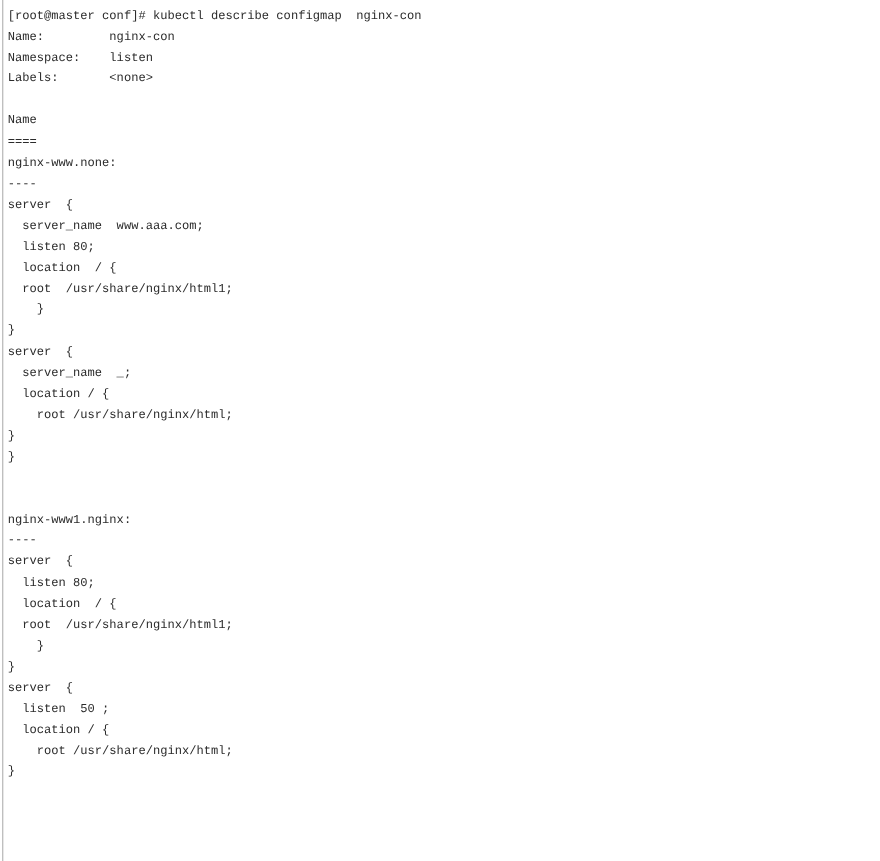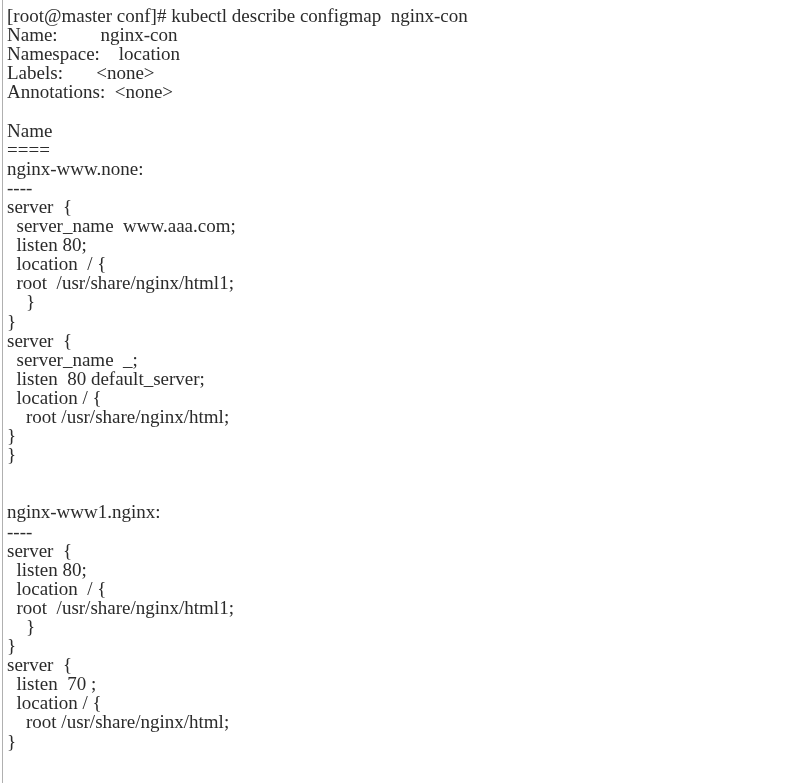--- a/index.html
+++ b/index.html
@@ -33,22 +33,22 @@
   #scrollback {
     position: absolute;
     left: 0;
     top: 0;
     width: 800px;
     padding-left: 7px;
     padding-top: 0px;
     box-sizing: border-box;
   }
   .line {
-    font-family: Liberation Serif, serif;
-    font-size: 19px;
+    font-family: Liberation Mono, monospace;
+    font-size: 11px;
     line-height: 19.1px;
     height: 19.1px;
     color: #2b2b2b;
     white-space: pre;
     letter-spacing: 0px;
     margin: 0;
     padding: 0;
   }
   .line.blank {
     color: transparent;
@@ -65,52 +65,50 @@
 <body>
 
 <div id="terminal">
 
   <div id="left-rule"></div>
 
   <div id="scrollback">
       <div class="line clipped blank"></div>
       <div class="line">[root@master conf]# kubectl describe configmap  nginx-con</div>
       <div class="line">Name:         nginx-con</div>
-      <div class="line">Namespace:    location</div>
+      <div class="line">Namespace:    listen</div>
       <div class="line">Labels:       &lt;none&gt;</div>
-      <div class="line">Annotations:  &lt;none&gt;</div>
       <div class="line blank"></div>
       <div class="line">Name</div>
       <div class="line">====</div>
       <div class="line">nginx-www.none:</div>
       <div class="line">----</div>
       <div class="line">server  {</div>
       <div class="line">  server_name  www.aaa.com;</div>
       <div class="line">  listen 80;</div>
       <div class="line">  location  / {</div>
       <div class="line">  root  /usr/share/nginx/html1;</div>
       <div class="line">    }</div>
       <div class="line">}</div>
       <div class="line">server  {</div>
       <div class="line">  server_name  _;</div>
-      <div class="line">  listen  80 default_server;</div>
       <div class="line">  location / {</div>
       <div class="line">    root /usr/share/nginx/html;</div>
       <div class="line">}</div>
       <div class="line">}</div>
       <div class="line blank"></div>
       <div class="line blank"></div>
       <div class="line">nginx-www1.nginx:</div>
       <div class="line">----</div>
       <div class="line">server  {</div>
       <div class="line">  listen 80;</div>
       <div class="line">  location  / {</div>
       <div class="line">  root  /usr/share/nginx/html1;</div>
       <div class="line">    }</div>
       <div class="line">}</div>
       <div class="line">server  {</div>
-      <div class="line">  listen  70 ;</div>
+      <div class="line">  listen  50 ;</div>
       <div class="line">  location / {</div>
       <div class="line">    root /usr/share/nginx/html;</div>
       <div class="line">}</div>
     </div>
 
 </div>
 
 </body></html>

